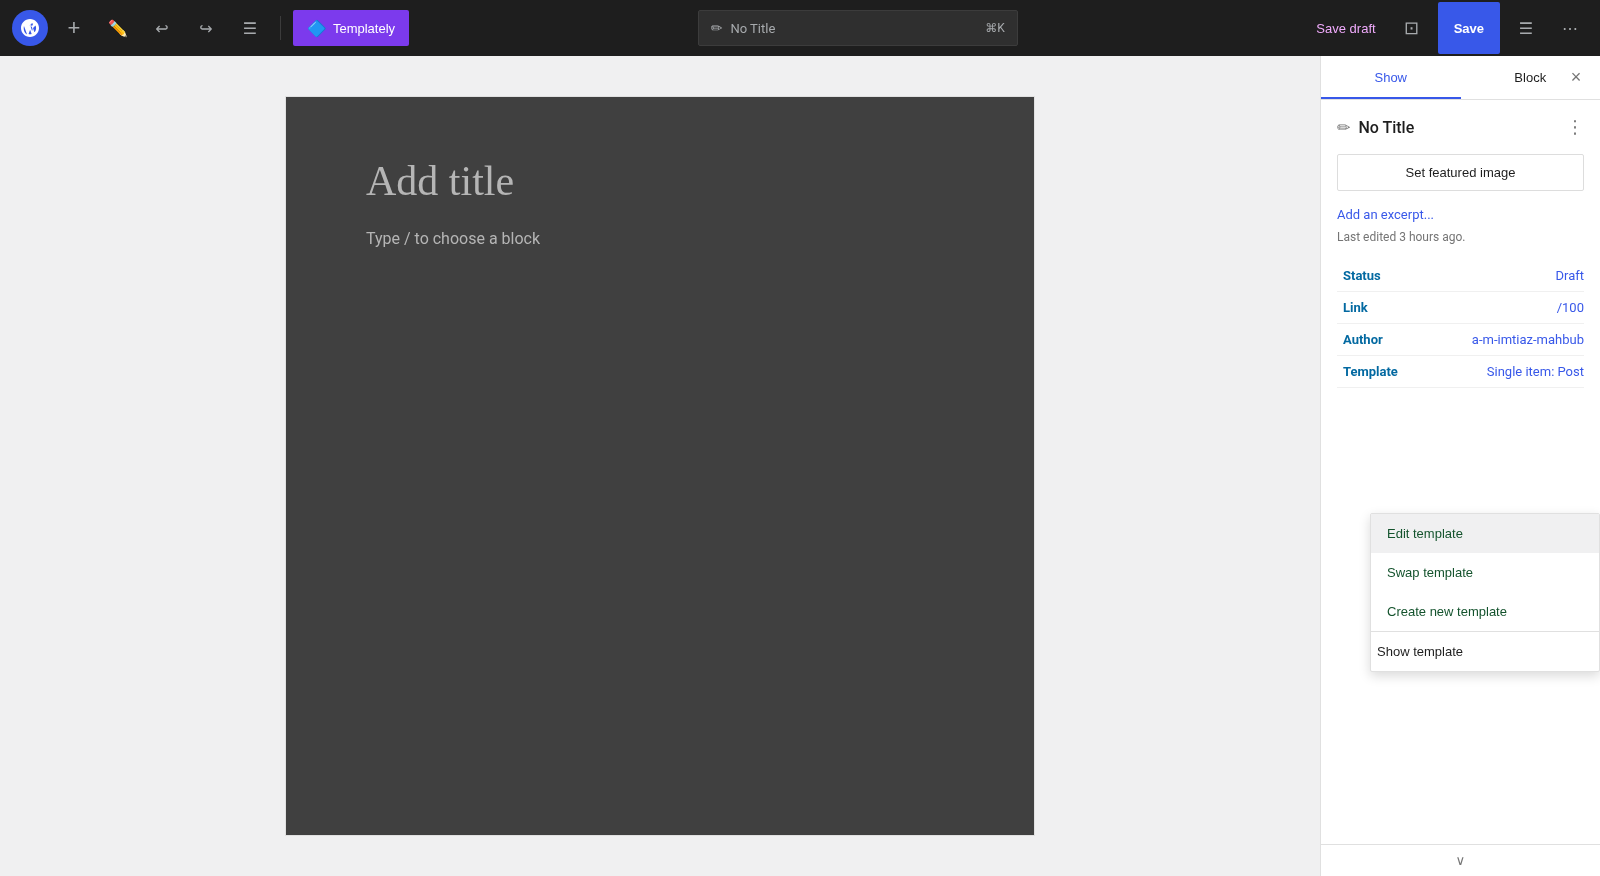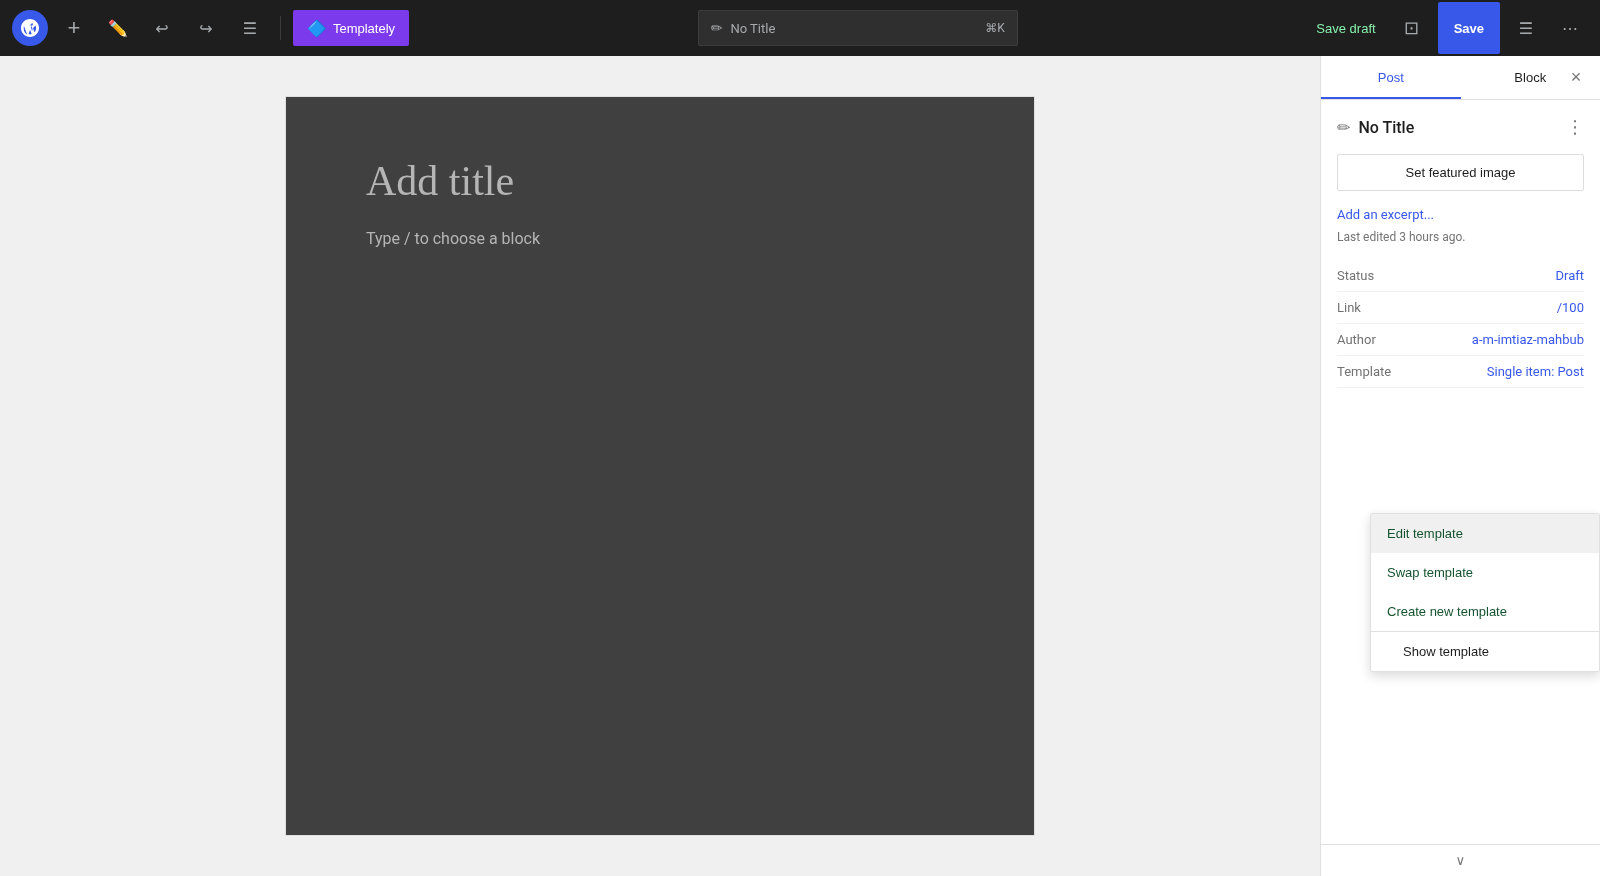--- a/index.html
+++ b/index.html
@@ -91,21 +91,21 @@
     .shortcut { color: #a7aaad; font-size: 12px; }
     .toolbar-right {
       display: flex;
       align-items: center;
       gap: 8px;
       margin-left: auto;
     }
     .btn-save-draft {
       background: none;
       border: none;
-      color: #86efac;
+      color: #f0abfc;
       cursor: pointer;
       font-size: 13px;
       padding: 6px 10px;
     }
     .btn-save {
       background: #3858e9;
       color: white;
       border: none;
       padding: 8px 16px;
       border-radius: 2px;
@@ -258,22 +258,23 @@
 
     .meta-row {
       display: flex;
       align-items: center;
       justify-content: space-between;
       padding: 8px 0;
       border-bottom: 1px solid #f0f0f0;
     }
     .meta-label {
       font-size: 13px;
-      color: #737373;
-      font-weight: 400;
+      color: #0369a1;
+      font-weight: 700;
+      margin-left: 6px;
     }
     .meta-value {
       font-size: 13px;
       color: #3858e9;
       cursor: pointer;
       text-decoration: none;
     }
 
     
     .template-dropdown {
@@ -298,21 +299,21 @@
       display: block;
       background: none;
       border: none;
       width: 100%;
       text-align: left;
     }
     .dropdown-item.active-item {
       background: #f0f0f1;
     }
     .dropdown-item-show {
-      padding: 12px 32px;
+      padding: 12px 6px;
       font-size: 13px;
       color: #1e1e1e;
       cursor: pointer;
       display: block;
       background: none;
       border: none;
       width: 100%;
       text-align: left;
     }
 
@@ -399,21 +400,21 @@
   <div class="editor-area">
     <div class="editor-content">
       <div class="post-title">Add title</div>
       <div class="post-placeholder">Type / to choose a block</div>
     </div>
   </div>
 
   <div class="sidebar" style="position:relative;">
     <div class="sidebar-tabs">
       <button class="sidebar-tab active">
-        <span>Post</span>
+        <span>Show</span>
       </button>
       <button class="sidebar-tab">
         <span>Block</span>
       </button>
       <button class="sidebar-close">
         <span>×</span>
       </button>
     </div>
 
     <div class="sidebar-content">

